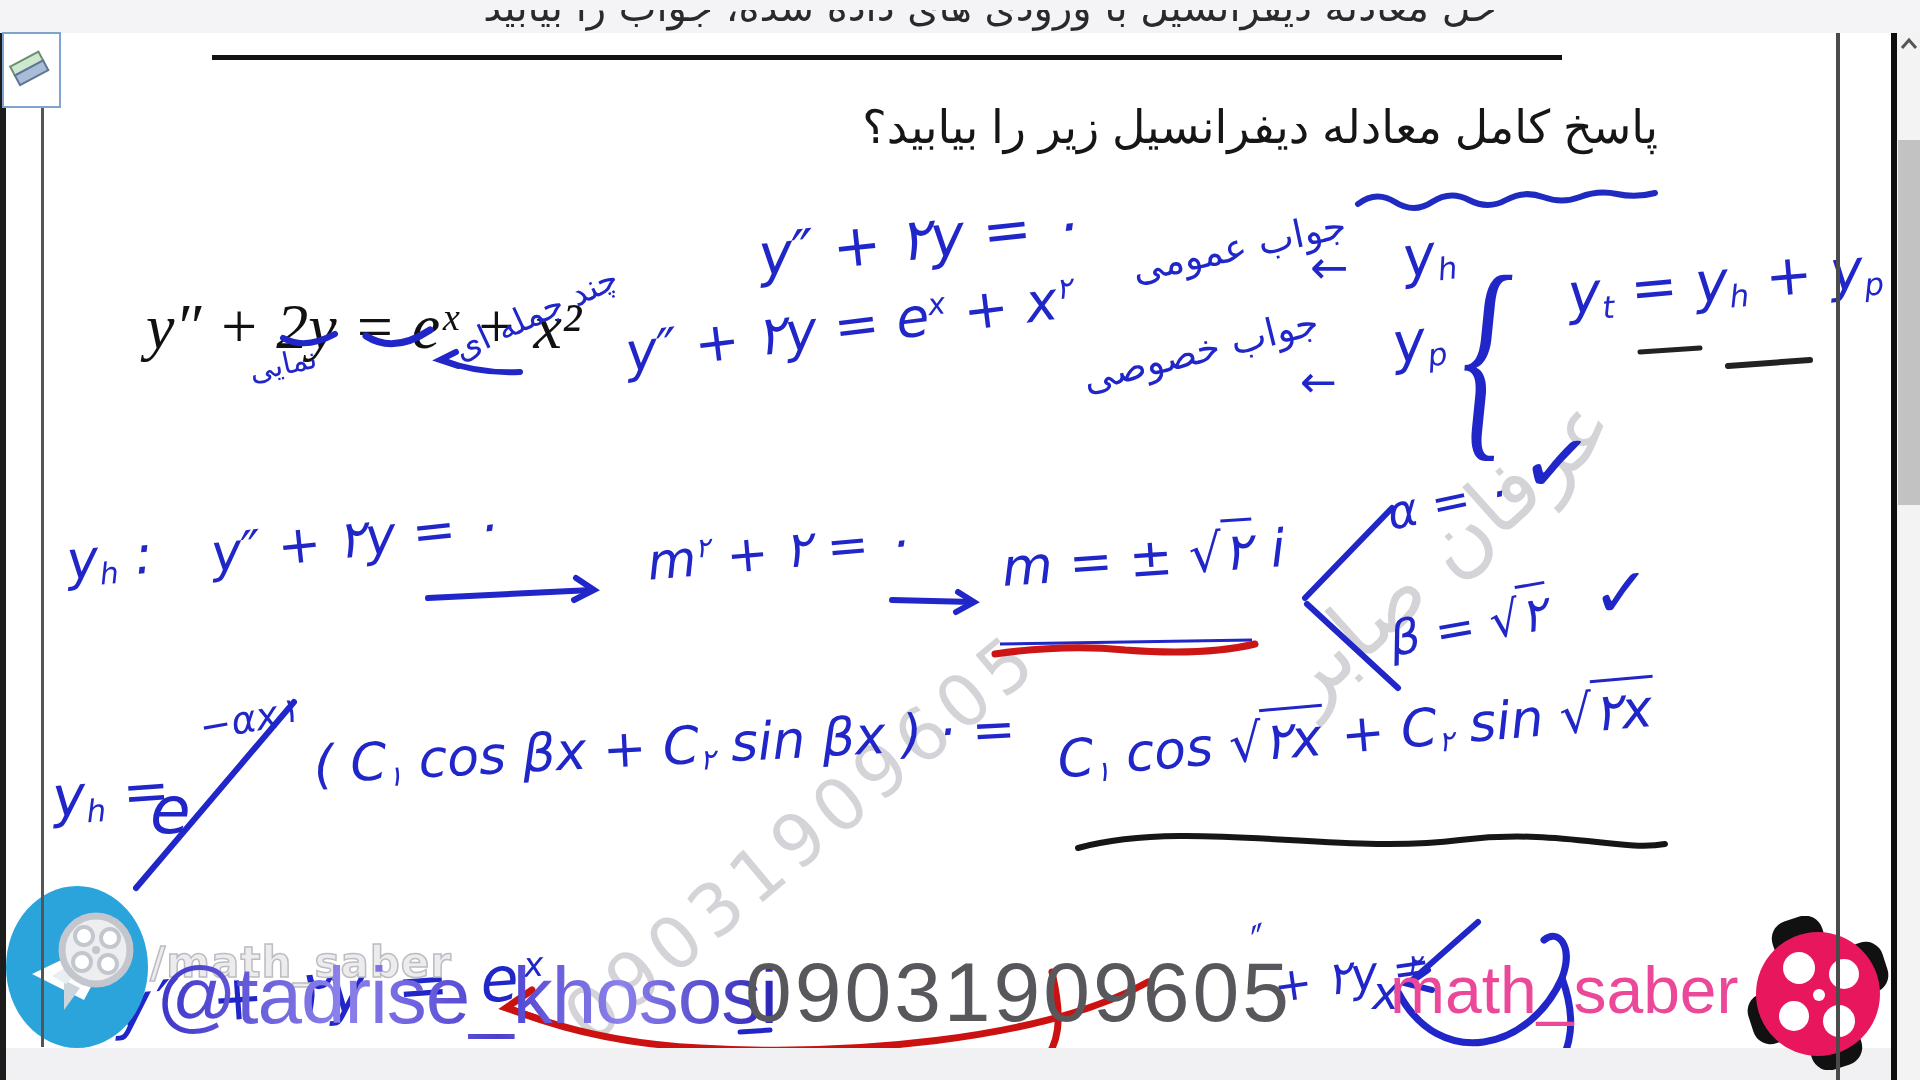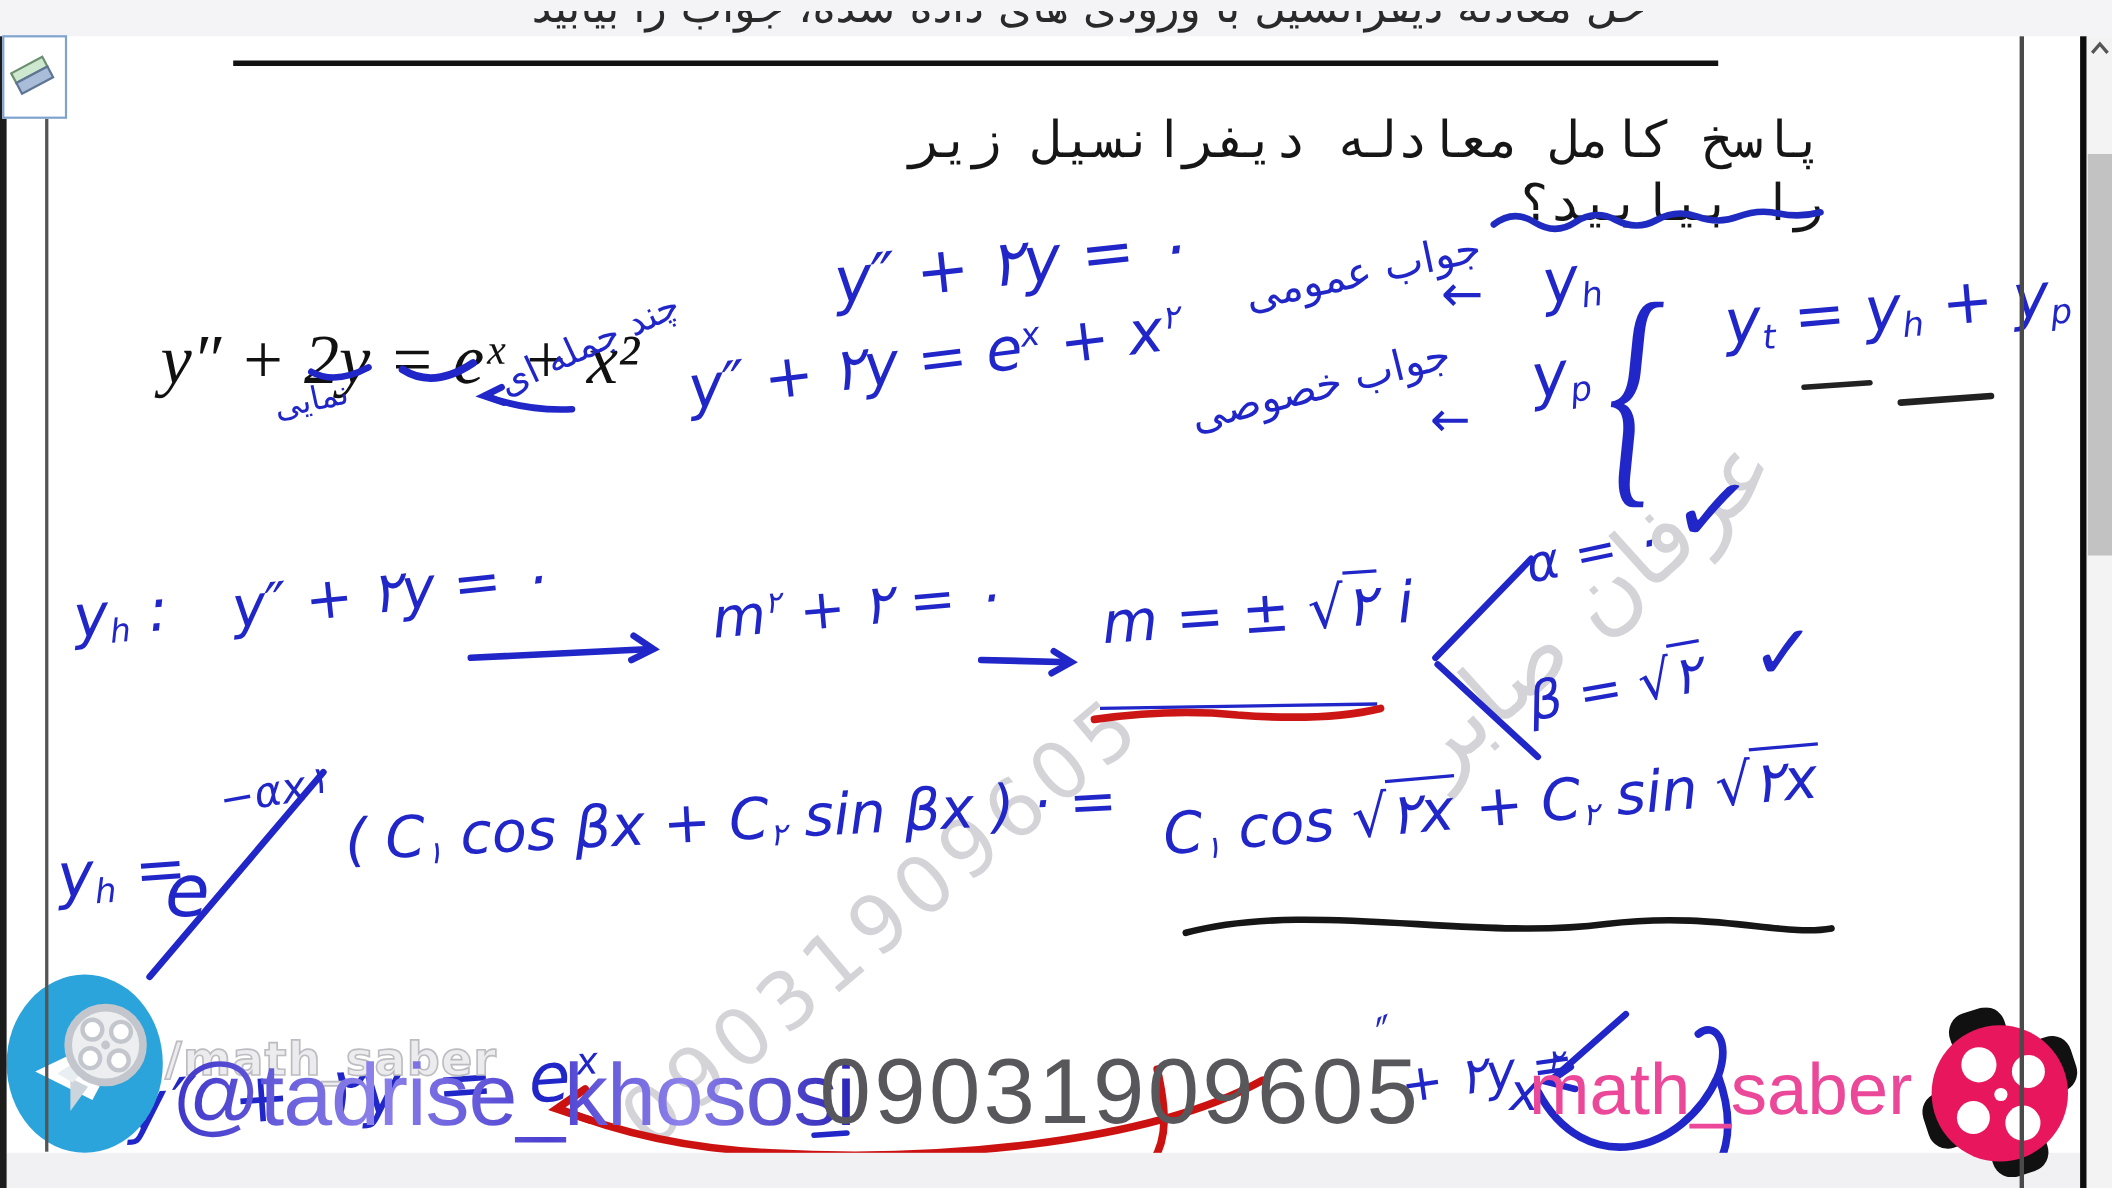--- a/index.html
+++ b/index.html
@@ -10,21 +10,21 @@
   .top-strip{left:0;top:0;width:1920px;height:33px;background:#f4f4f6;z-index:1;}
   .bottom-strip{left:0;top:1048px;width:1920px;height:32px;background:#f1f1f3;z-index:4;}
   .hline-top{left:212px;top:55px;width:1350px;height:5px;background:#121212;z-index:2;}
   .vline{z-index:10;}
   .clip-header{left:415px;top:10px;width:1150px;height:36px;overflow:hidden;z-index:2;}
   .clip-header span{display:block;margin-top:-26px;direction:rtl;text-align:center;
       font-size:40px;color:#2a2a2a;font-family:"DejaVu Sans",sans-serif;white-space:nowrap;}
   .eraser-box{left:2px;top:32px;width:55px;height:72px;background:#fff;border:2px solid #7fa3cf;z-index:11;}
   
   .question{left:780px;top:100px;width:878px;direction:rtl;text-align:right;font-size:46px;
-      color:#161616;z-index:3;font-family:Liberation Mono, monospace;}
+      color:#161616;z-index:3;font-family:Liberation Sans, sans-serif;}
   .typed{font-family:"Liberation Serif","DejaVu Serif",serif;font-style:italic;color:#111;z-index:3;}
   .hw{font-family:"DejaVu Sans",sans-serif;font-style:italic;color:#2026c8;z-index:3;white-space:nowrap;}
   .fa{font-style:normal;direction:rtl;}
   .wm{color:#d4d4d8;z-index:2;white-space:nowrap;font-style:normal;}
   .sub{font-size:.55em;vertical-align:-0.25em;}
   .sup{font-size:.55em;vertical-align:.65em;}
   .ov{border-top:3px solid currentColor;padding:0 3px 0 1px;}
   svg.layer{position:absolute;left:0;top:0;z-index:3;pointer-events:none;}
   
   .wm-handle{left:150px;top:938px;font-size:42px;font-weight:bold;color:#ececee;

